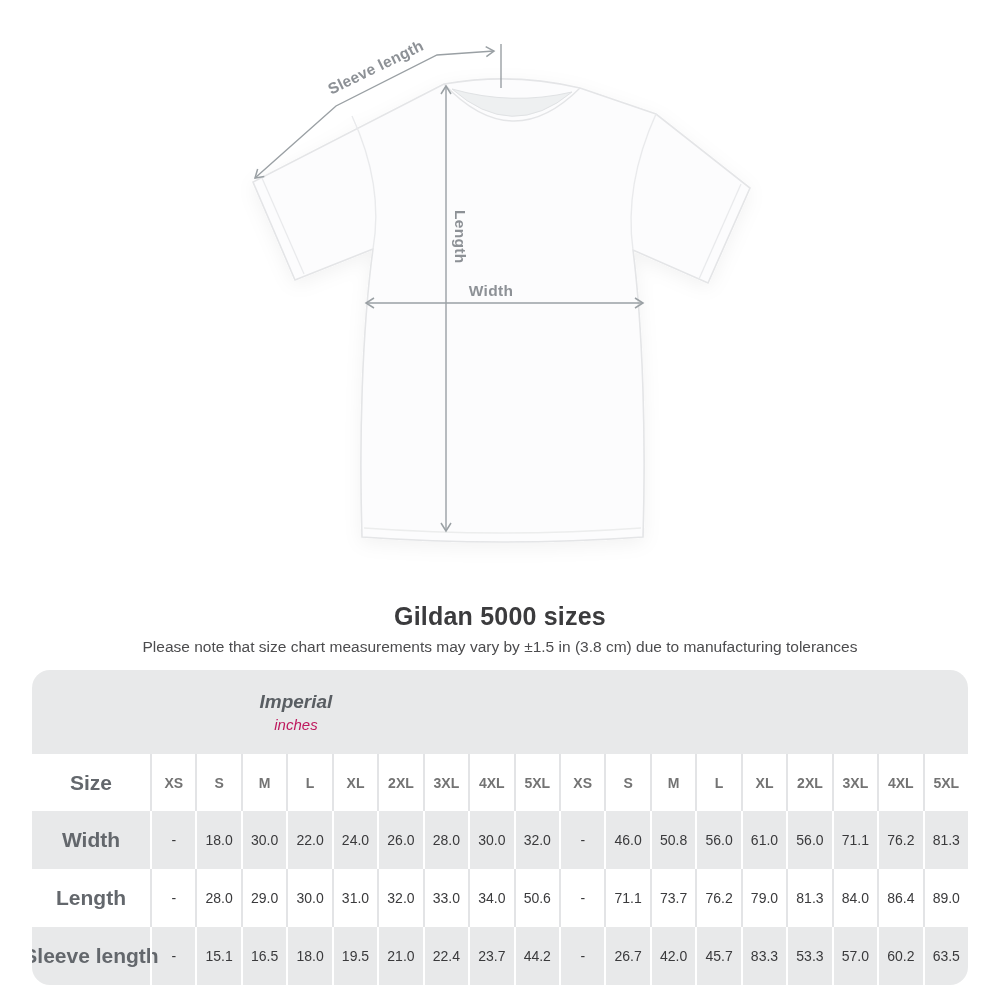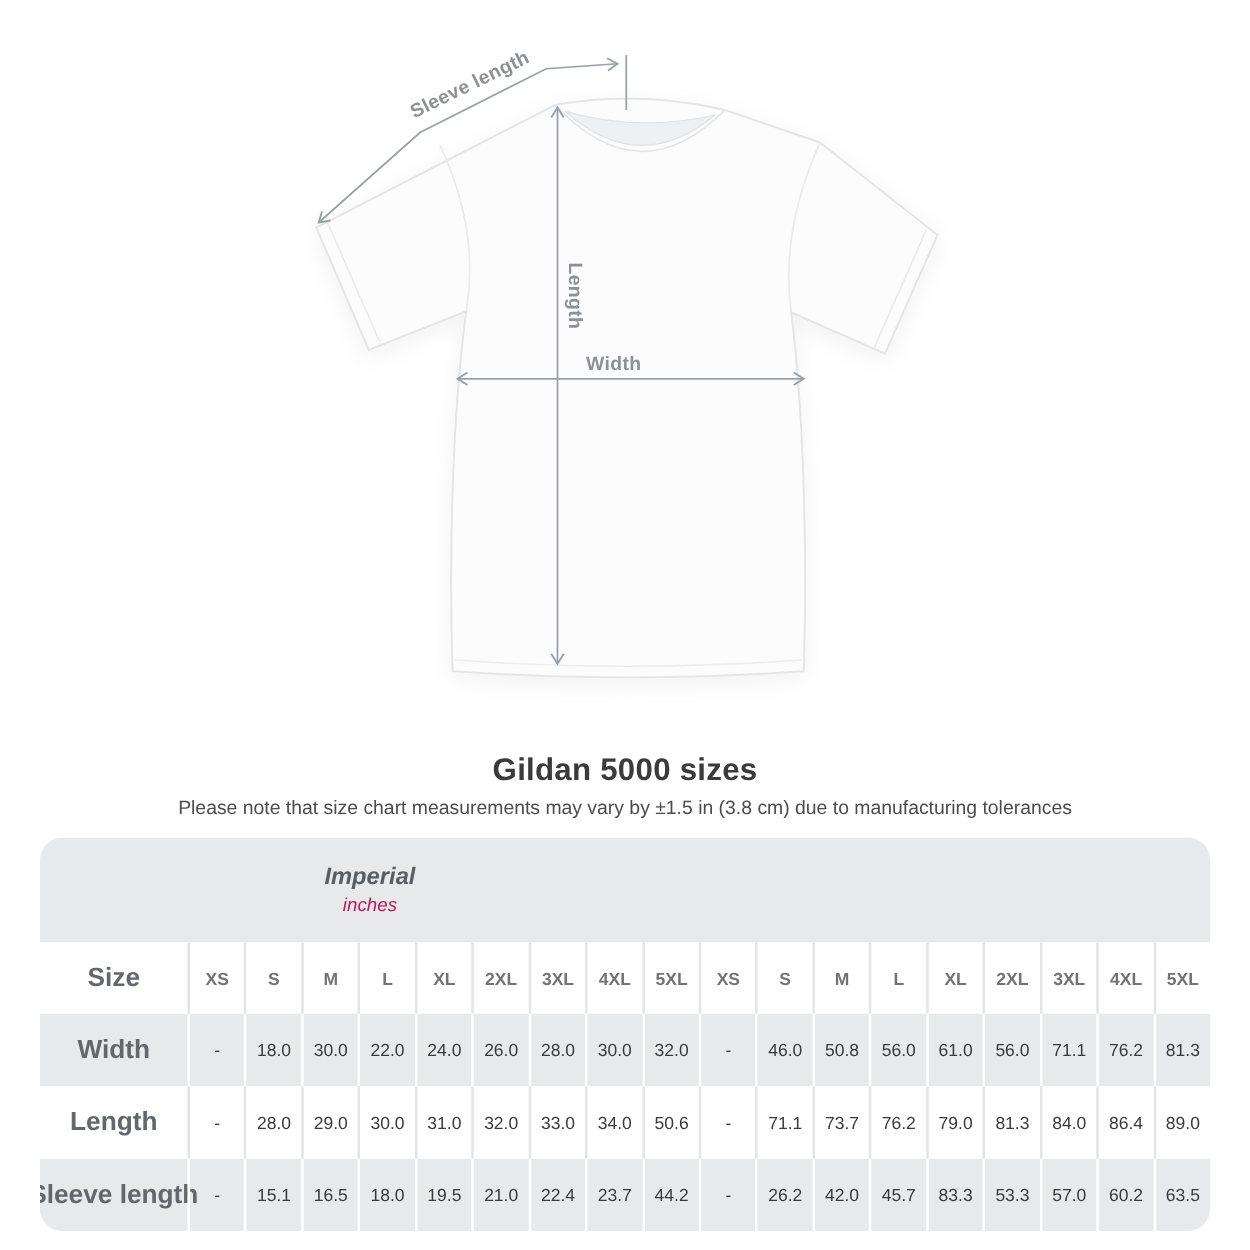--- a/index.html
+++ b/index.html
@@ -196,21 +196,21 @@
       <div class="cell">-</div>
       <div class="cell">15.1</div>
       <div class="cell">16.5</div>
       <div class="cell">18.0</div>
       <div class="cell">19.5</div>
       <div class="cell">21.0</div>
       <div class="cell">22.4</div>
       <div class="cell">23.7</div>
       <div class="cell">44.2</div>
       <div class="cell">-</div>
-      <div class="cell">26.2</div>
+      <div class="cell">26.7</div>
       <div class="cell">42.0</div>
       <div class="cell">45.7</div>
       <div class="cell">83.3</div>
       <div class="cell">53.3</div>
       <div class="cell">57.0</div>
       <div class="cell">60.2</div>
       <div class="cell">63.5</div>
     </div>
 
   </div>

